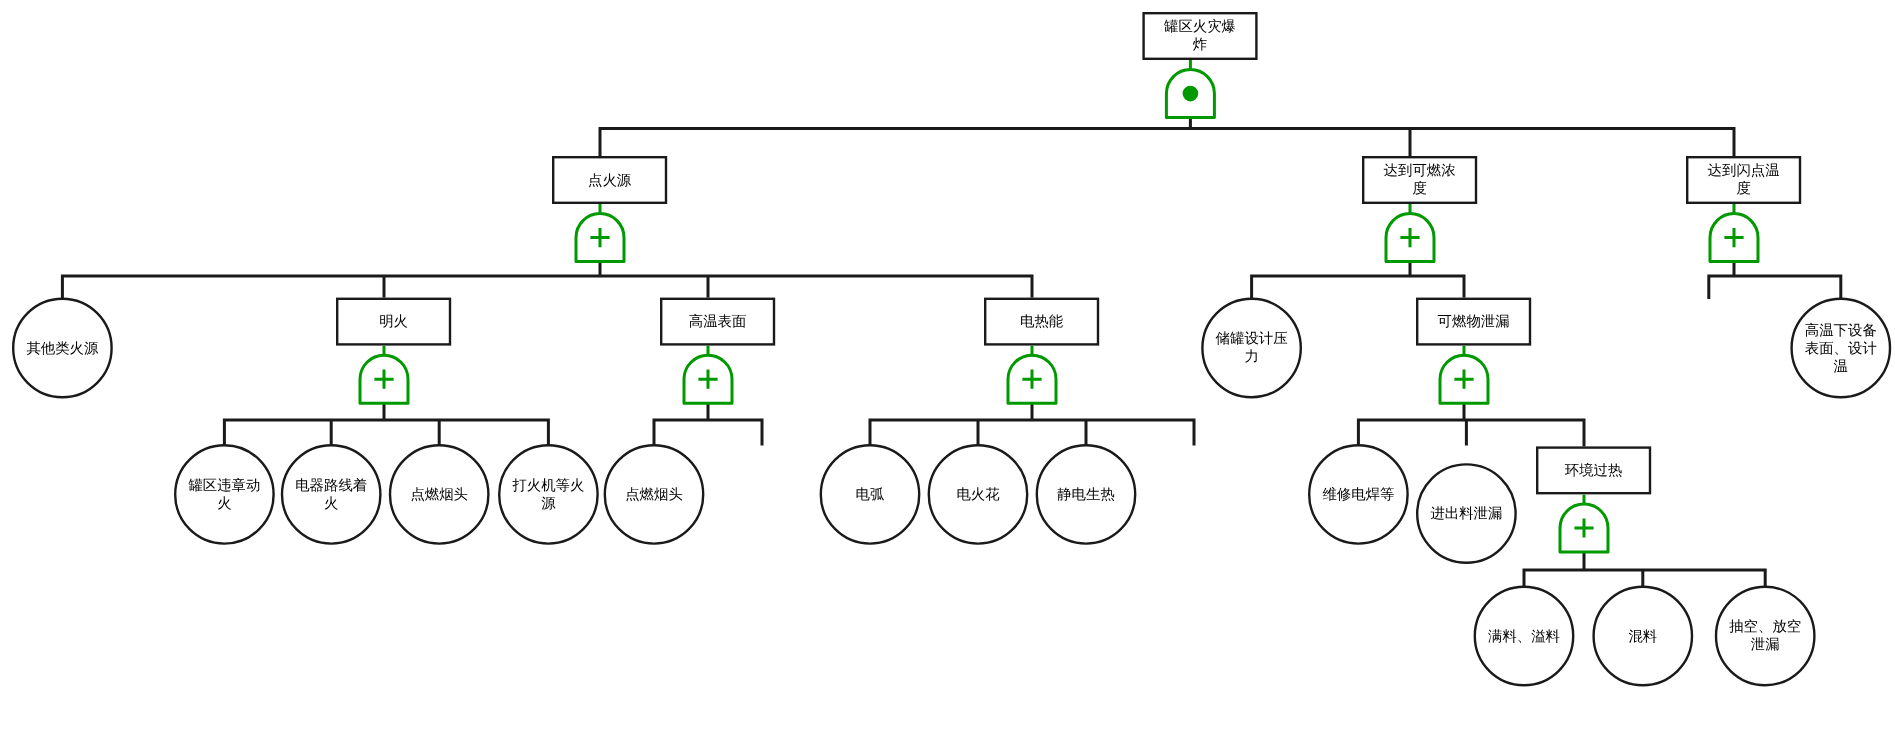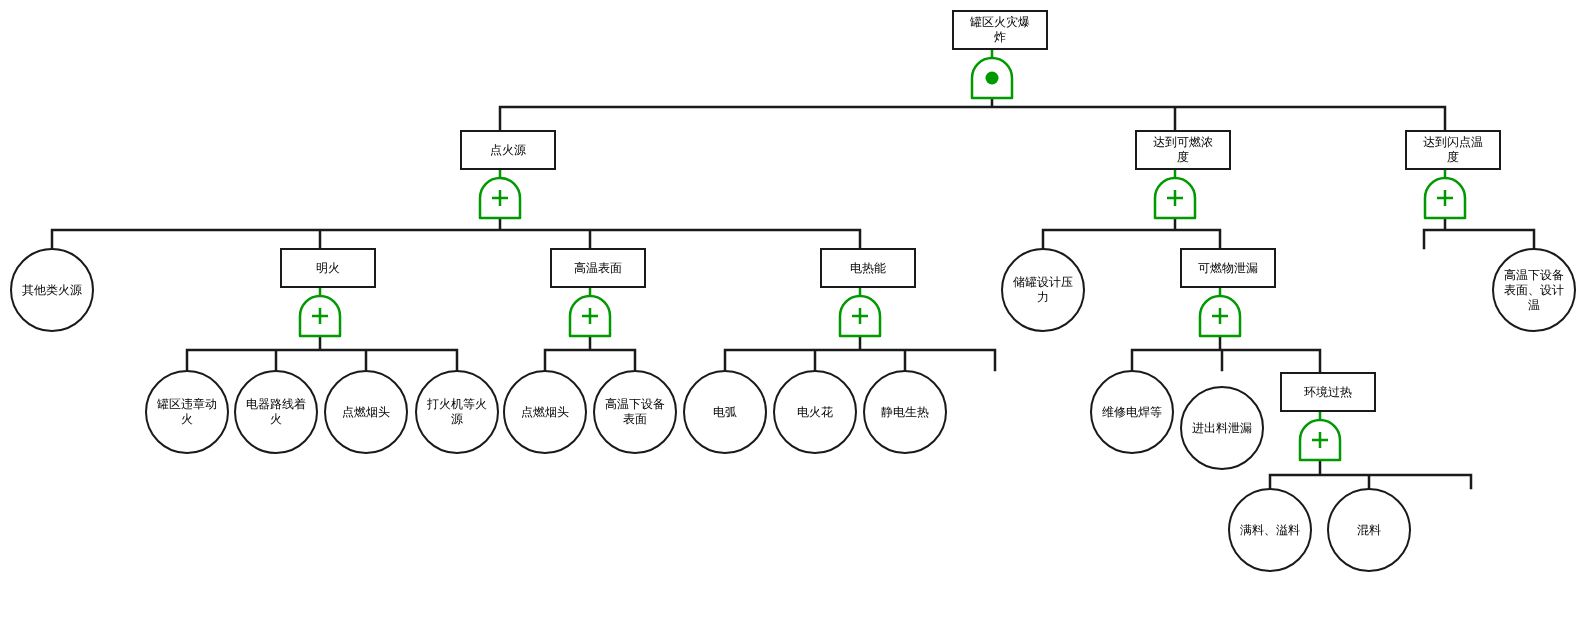--- a/index.html
+++ b/index.html
@@ -130,23 +130,20 @@
   <div class="node circle" style="left:324px;top:370px">
     <span class="lbl">点燃烟头</span>
   </div>
   <div class="node circle" style="left:415px;top:370px">
     <span class="lbl">打火机等火源</span>
   </div>
 
   <div class="node circle" style="left:503px;top:370px">
     <span class="lbl">点燃烟头</span>
   </div>
-  <div class="node circle" style="left:593px;top:370px">
-    <span class="lbl">高温下设备表面</span>
-  </div>
 
   <div class="node circle" style="left:683px;top:370px">
     <span class="lbl">电弧</span>
   </div>
   <div class="node circle" style="left:773px;top:370px">
     <span class="lbl">电火花</span>
   </div>
   <div class="node circle" style="left:863px;top:370px">
     <span class="lbl">静电生热</span>
   </div>
@@ -160,14 +157,17 @@
   <div class="node box" style="left:1280px;top:372px">
     <span class="lbl">环境过热</span>
   </div>
 
   <div class="node circle" style="left:1228px;top:488px">
     <span class="lbl">满料、溢料</span>
   </div>
   <div class="node circle" style="left:1327px;top:488px">
     <span class="lbl">混料</span>
   </div>
+  <div class="node circle" style="left:1429px;top:488px">
+    <span class="lbl">抽空、放空泄漏</span>
+  </div>
 
 </div>
 
 </body></html>

